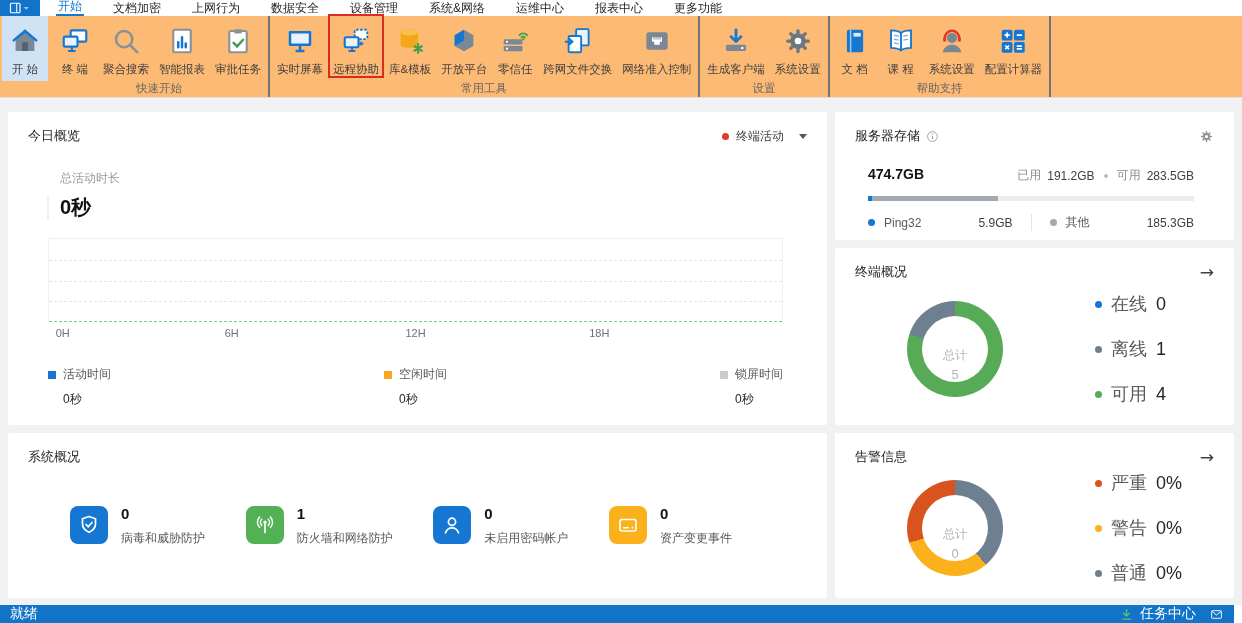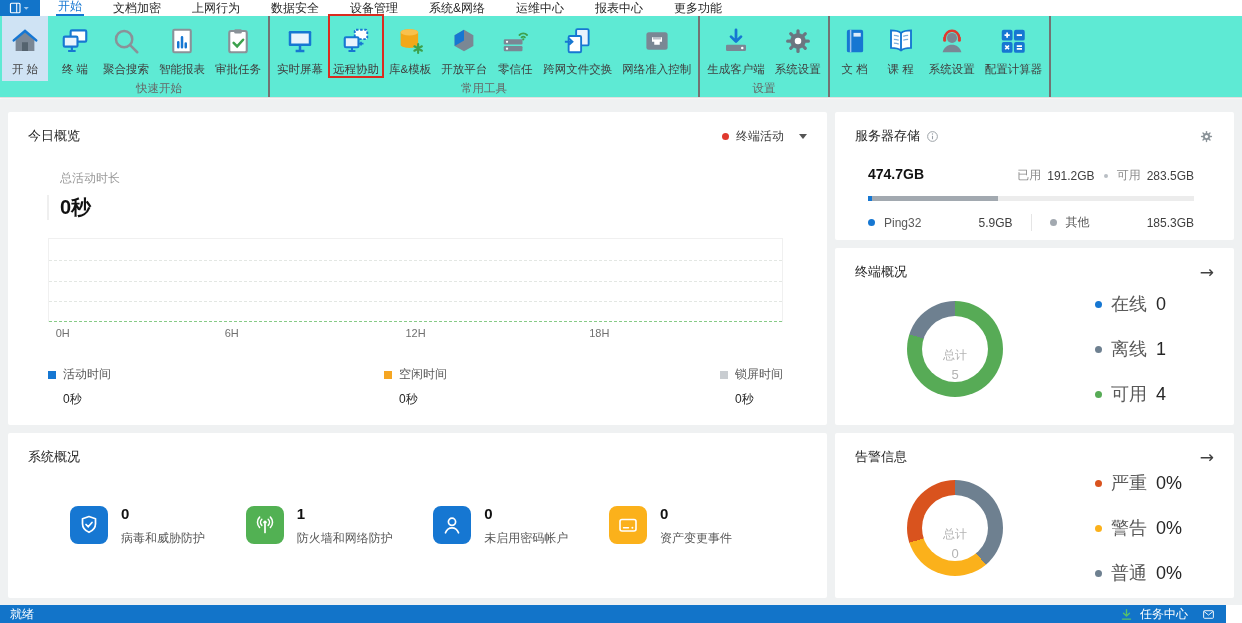--- a/index.html
+++ b/index.html
@@ -7,21 +7,21 @@
   body { font-family:"Liberation Sans", sans-serif; background:#fff; position:relative; font-size:12px; color:#333; }
 
   
   .titlebar { display:flex; align-items:stretch; height:16px; background:#fff; }
   .app-btn { width:40px; background:#1274c9; display:flex; align-items:center; justify-content:center; cursor:pointer; }
   .tabs { display:flex; gap:27px; margin-left:16px; align-items:flex-end; }
   .tab { font-size:12px; color:#262626; line-height:14px; padding:0 2px 1px; cursor:pointer; white-space:nowrap; }
   .tab.active { color:#1677d2; border-bottom:2px solid #1677d2; }
 
   
-  .ribbon { display:flex; height:82px; background:#5eead4; border-bottom:1px solid #e0e0e0; box-shadow:0 1px 2px rgba(0,0,0,.06); }
+  .ribbon { display:flex; height:82px; background:#fdba74; border-bottom:1px solid #e0e0e0; box-shadow:0 1px 2px rgba(0,0,0,.06); }
   .rgroup { display:flex; flex-direction:column; border-right:2px solid #737373; padding:0 2px; }
   .rgroup.nb { border-right:none; }
   .ritems { display:flex; flex:1; align-items:stretch; }
   .ritem { display:flex; flex-direction:column; align-items:center; padding:7px 5px 0; min-width:46px; cursor:pointer; position:relative; }
   .ritem .ricon { height:36px; display:flex; align-items:center; justify-content:center; }
   .ritem .rlabel { font-size:11.5px; color:#404040; white-space:nowrap; margin-top:3px; }
   .ritem.selected { background:#cfe3f4; }
   .ritem.highlight::after { content:""; position:absolute; inset:-2px 0 3px 0; border:2px solid #da2c20; pointer-events:none; }
   .rgroup-label { text-align:center; font-size:11.5px; color:#666; height:16px; line-height:15px; }
 
@@ -83,21 +83,21 @@
   .donut { width:96px; height:96px; border-radius:50%; position:relative; flex:none; }
   .donut-hole { position:absolute; inset:15px; background:#fff; border-radius:50%; display:flex; flex-direction:column; align-items:center; justify-content:flex-end; }
   .donut-center-label { font-size:12px; color:#b3b3b3; }
   .donut-center-value { font-size:13px; color:#b3b3b3; margin-top:3px; }
   .dlegend { display:flex; flex-direction:column; gap:21px; margin-left:92px; }
   .dl-row { display:flex; align-items:center; gap:9px; font-size:18px; }
   .dl-label { color:#595959; }
   .dl-value { color:#262626; }
 
   
-  .statusbar { position:absolute; left:0; right:16px; bottom:0; height:18px; background:#1274c9; color:#fff; font-size:12px; display:flex; align-items:center; padding:0 10px; }
+  .statusbar { position:absolute; left:0; right:8px; bottom:0; height:18px; background:#1274c9; color:#fff; font-size:14px; display:flex; align-items:center; padding:0 10px; }
   .status-right { margin-left:auto; display:flex; align-items:center; gap:7px; cursor:pointer; }
 </style>
 </head>
 <body>
 
 <div class="titlebar">
   <div class="app-btn">
     <svg width="22" height="12" viewBox="0 0 30 16">
       <rect x="2" y="1.5" width="13" height="13" rx="1.5" fill="none" stroke="#fff" stroke-width="1.6"></rect>
       <path d="M10.5 1.5v13" stroke="#fff" stroke-width="1.4"></path>
@@ -332,20 +332,21 @@
             <rect x="12.8" y="12.8" width="8.6" height="8.6" rx="1.5" fill="#1677d2"></rect>
             <path d="M7.3 5.2v4.2M5.2 7.3h4.2" stroke="#fff" stroke-width="1.4"></path>
             <path d="M15 7.3h4.2" stroke="#fff" stroke-width="1.4"></path>
             <path d="M5.8 15.6l3 3M8.8 15.6l-3 3" stroke="#fff" stroke-width="1.4"></path>
             <path d="M15 16h4.2M15 18.2h4.2" stroke="#fff" stroke-width="1.4"></path>
           </svg>
         </span>
         <span class="rlabel">配置计算器</span>
       </div>
     </div>
+    <div class="rgroup-label">帮助支持</div>
   </div>
 
   <div class="rgroup nb" style="flex:1"></div>
 </div>
 
 <div class="content">
 
   <div class="col-left">
 
     <div class="panel" id="panel-today">

